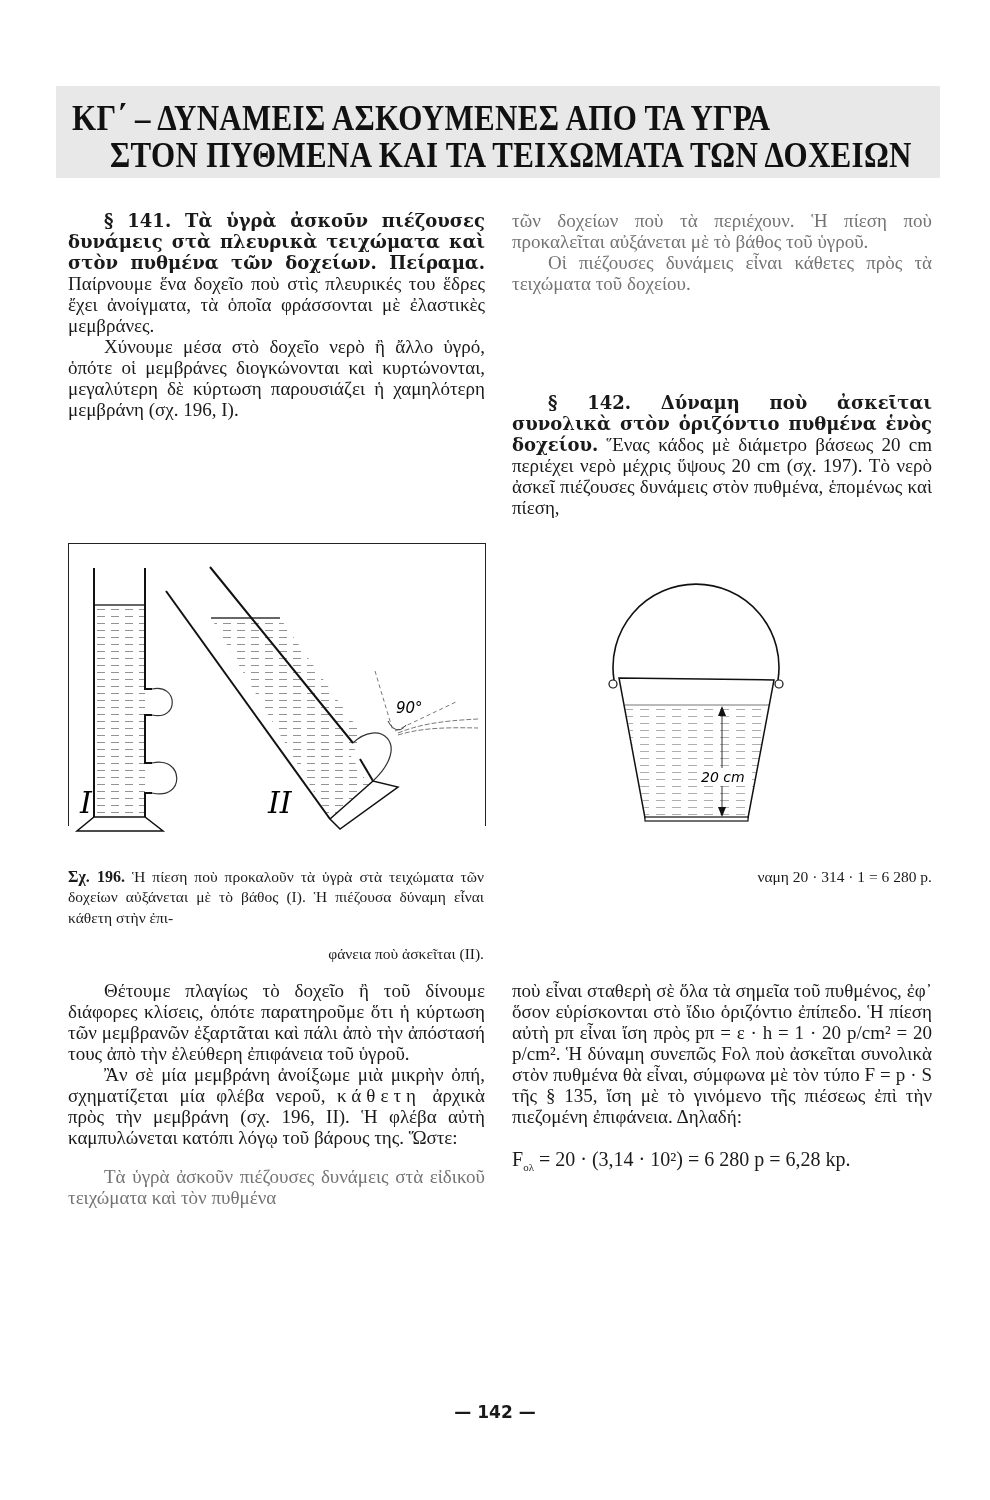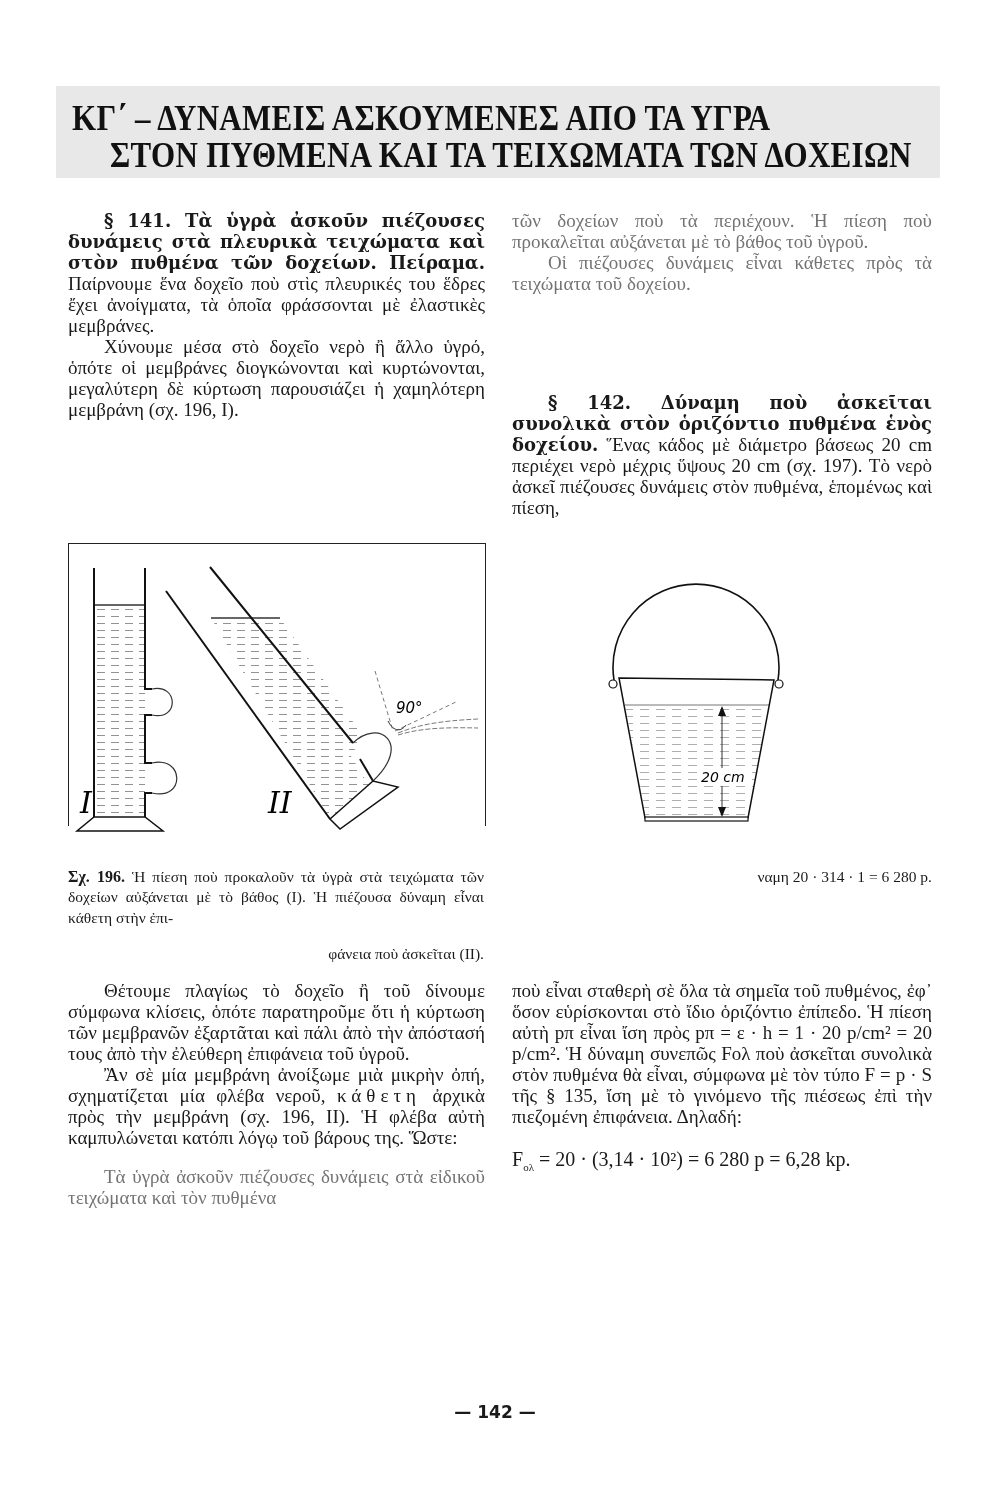--- a/index.html
+++ b/index.html
@@ -126,21 +126,21 @@
 
 <div class="caption" id="cap196">
   <p><span class="lab">Σχ. 196.</span> <span>Ἡ πίεση ποὺ προκαλοῦν τὰ ὑγρὰ στὰ τειχώματα τῶν δοχείων αὐξάνεται μὲ τὸ βάθος (I). Ἡ πιέζουσα δύναμη εἶναι κάθετη στὴν ἐπι-</span></p>
   <p class="center">φάνεια ποὺ ἀσκεῖται (II).</p>
 </div>
 <div class="caption" id="cap197">
   <p class="center">ναμη 20 · 314 · 1 = 6 280 p.</p>
 </div>
 
 <div class="col" id="left-bottom">
-  <p class="indent">Θέτουμε πλαγίως τὸ δοχεῖο ἢ τοῦ δίνουμε σύμφωνα κλίσεις, ὁπότε παρατηροῦμε ὅτι ἡ κύρτωση τῶν μεμβρανῶν ἐξαρτᾶται καὶ πάλι ἀπὸ τὴν ἀπόστασή τους ἀπὸ τὴν ἐλεύθερη ἐπιφάνεια τοῦ ὑγροῦ.</p>
+  <p class="indent">Θέτουμε πλαγίως τὸ δοχεῖο ἢ τοῦ δίνουμε διάφορες κλίσεις, ὁπότε παρατηροῦμε ὅτι ἡ κύρτωση τῶν μεμβρανῶν ἐξαρτᾶται καὶ πάλι ἀπὸ τὴν ἀπόστασή τους ἀπὸ τὴν ἐλεύθερη ἐπιφάνεια τοῦ ὑγροῦ.</p>
   <p class="indent"><span>Ἂν σὲ μία μεμβράνη ἀνοίξωμε μιὰ μικρὴν ὀπή, σχηματίζεται μία φλέβα νεροῦ, </span><span style="letter-spacing:5px">κάθετη</span><span> ἀρχικὰ πρὸς τὴν μεμβράνη (σχ. 196, II). Ἡ φλέβα αὐτὴ καμπυλώνεται κατόπι λόγῳ τοῦ βάρους της. Ὥστε:</span></p>
   <p class="indent faded" style="margin-top:18px">Τὰ ὑγρὰ ἀσκοῦν πιέζουσες δυνάμεις στὰ εἰδικοῦ τειχώματα καὶ τὸν πυθμένα</p>
 </div>
 
 <div class="col" id="right-bottom">
   <p>ποὺ εἶναι σταθερὴ σὲ ὅλα τὰ σημεῖα τοῦ πυθμένος, ἐφ᾽ ὅσον εὑρίσκονται στὸ ἴδιο ὁριζόντιο ἐπίπεδο. Ἡ πίεση αὐτὴ pπ εἶναι ἴση πρὸς pπ = ε · h = 1 · 20 p/cm² = 20 p/cm². Ἡ δύναμη συνεπῶς Fολ ποὺ ἀσκεῖται συνολικὰ στὸν πυθμένα θὰ εἶναι, σύμφωνα μὲ τὸν τύπο F = p · S τῆς § 135, ἴση μὲ τὸ γινόμενο τῆς πιέσεως ἐπὶ τὴν πιεζομένη ἐπιφάνεια. Δηλαδή:</p>
   <p class="eq"><span>F</span><span class="sub">ολ</span><span> = 20 · (3,14 · 10²) = 6 280 p = 6,28 kp.</span></p>
 </div>
 
 <div id="page-number">— 142 —</div>

